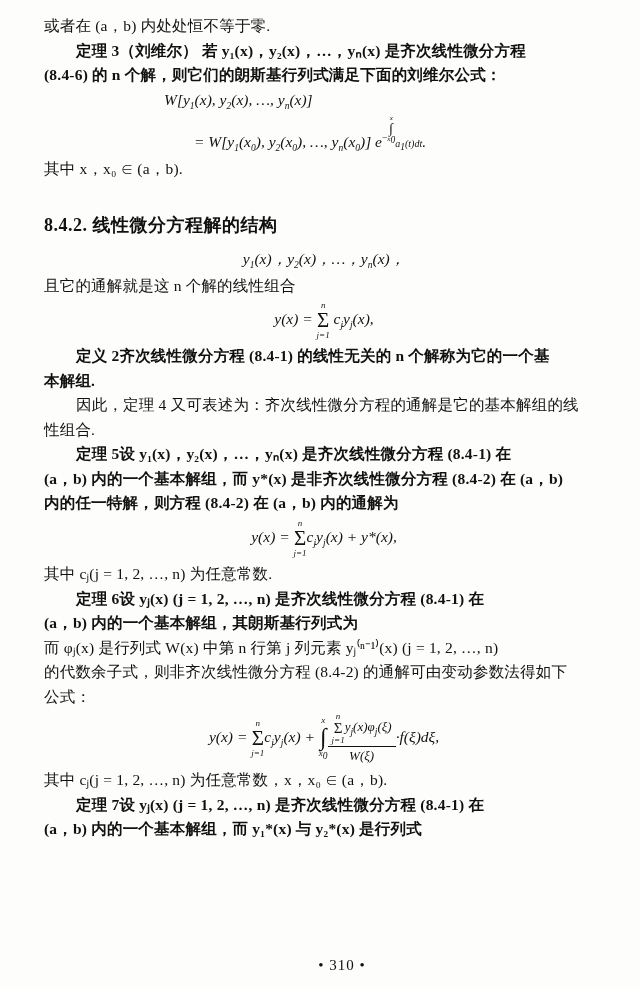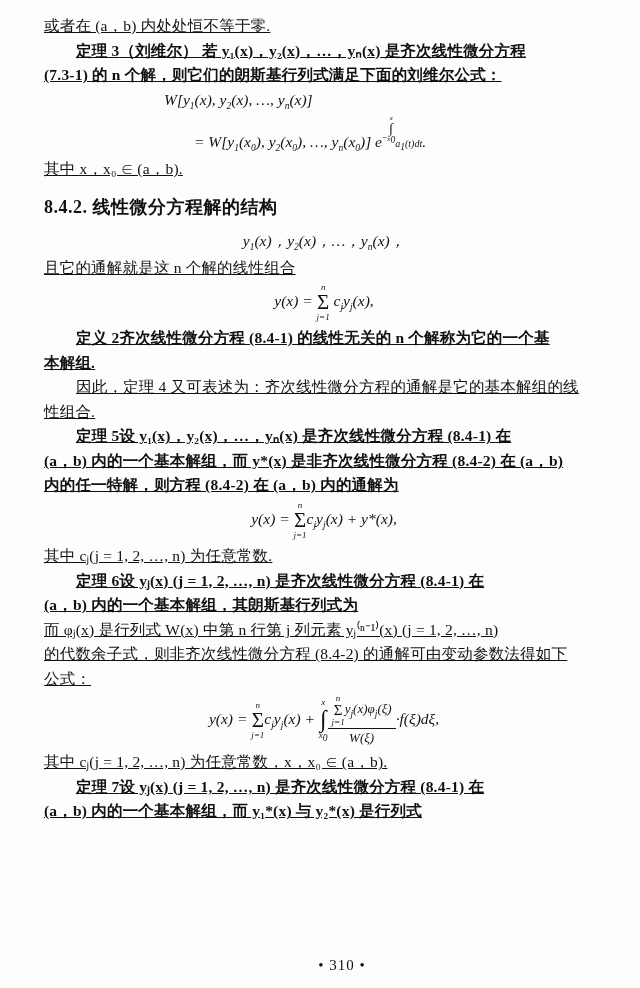--- a/index.html
+++ b/index.html
@@ -29,35 +29,34 @@
     left: 44px;
     top: 14px;
     width: 560px;
   }
   .line {
     font-size: 15.5px;
     line-height: 1.52;
     letter-spacing: 0.2px;
     white-space: pre-wrap;
     margin: 0;
-    text-decoration: underline;
   }
   .para {
     margin: 0 0 1px 0;
   }
   .indent {
     text-indent: 32px;
   }
   .bold {
     font-weight: bold;
   }
   .heading {
     font-size: 18px;
     font-weight: bold;
-    margin: 14px 0 12px 0;
+    margin: 32px 0 12px 0;
     letter-spacing: 0.5px;
   }
   .math {
     text-align: center;
     font-family: "Liberation Serif", serif;
     font-style: italic;
     font-size: 15.5px;
     margin: 4px 0 4px 0;
     white-space: nowrap;
   }
@@ -130,21 +129,21 @@
 </head>
 <body>
 
 <div class="page">
   <div class="content">
 
     <p class="line para">或者在 (a，b) 内处处恒不等于零.</p>
 
     <p class="line para indent"><span class="bold">定理 3</span><span class="bold">（刘维尔） 若 y₁(x)，y₂(x)，…，yₙ(x) 是齐次线性微分方程</span></p>
 
-    <p class="line para bold">(7.3-1) 的 n 个解，则它们的朗斯基行列式满足下面的刘维尔公式：</p>
+    <p class="line para bold">(8.4-6) 的 n 个解，则它们的朗斯基行列式满足下面的刘维尔公式：</p>
 
     <div class="math math-left">
       W[<span class="it">y</span><sub>1</sub>(<span class="it">x</span>), <span class="it">y</span><sub>2</sub>(<span class="it">x</span>), …, <span class="it">y</span><sub>n</sub>(<span class="it">x</span>)]
     </div>
 
     <div class="math math-left" style="padding-left:150px;">
       = W[<span class="it">y</span><sub>1</sub>(<span class="it">x</span><sub>0</sub>), <span class="it">y</span><sub>2</sub>(<span class="it">x</span><sub>0</sub>), …, <span class="it">y</span><sub>n</sub>(<span class="it">x</span><sub>0</sub>)]<span class="rm">&nbsp;</span><span class="it">e</span><sup class="rm">−</sup><span class="exp-int"><span class="t">x</span><span class="s">∫</span><span class="b">x<sub>0</sub></span></span><span style="font-size:10px;"><span class="it">a</span><sub>1</sub>(<span class="it">t</span>)<span class="it">dt</span></span>.
     </div>
 
     <p class="line para">其中 x，x₀ ∈ (a，b).</p>

